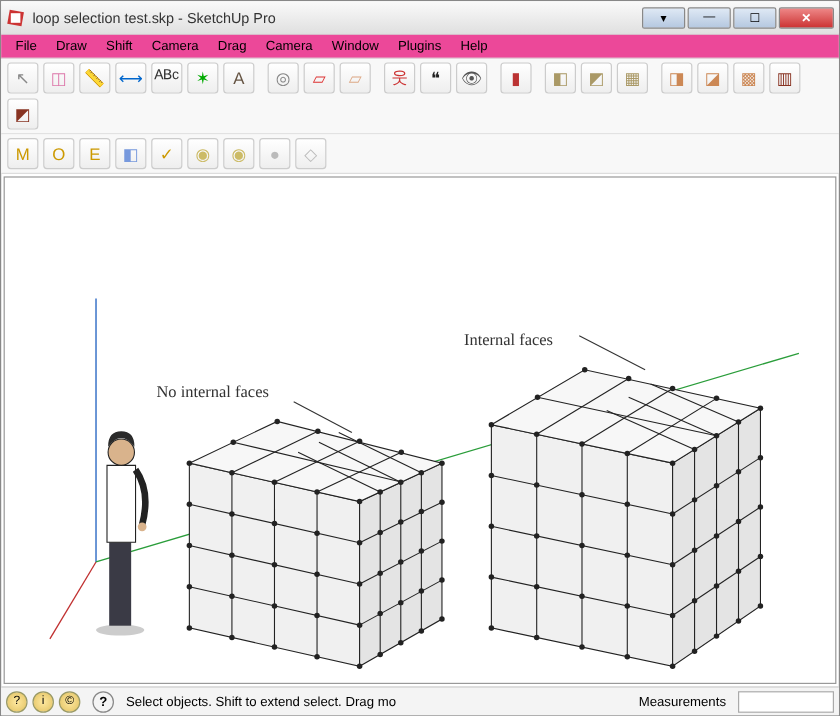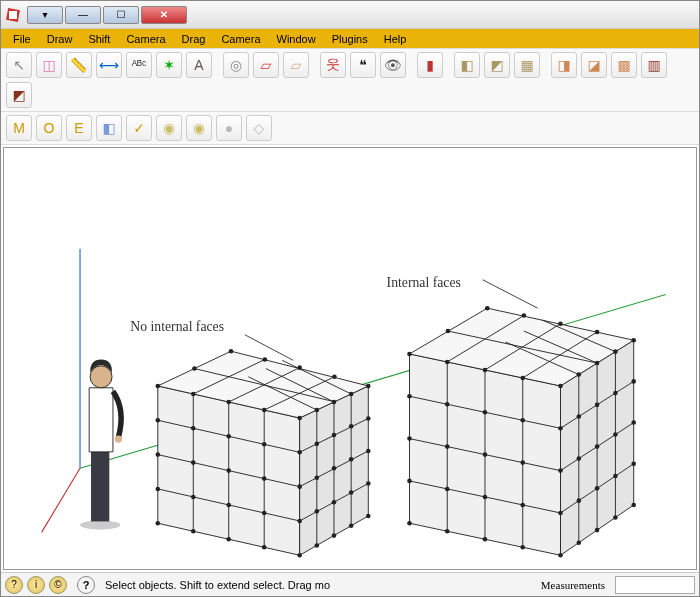--- a/index.html
+++ b/index.html
@@ -7,47 +7,48 @@
   .window { width: 700px; height: 597px; border: 1px solid #888; display: flex; flex-direction: column; background: #fff; position: relative; }
   .titlebar { height: 28px; background: linear-gradient(to bottom, #fafafa, #e0e0e0); border-bottom: 1px solid #ccc; display: flex; align-items: center; padding: 0 4px; }
   .titlebar .app-icon { width: 16px; height: 16px; margin-right: 6px; display: flex; align-items: center; justify-content: center; }
   .titlebar .title { flex: 1; font-size: 12px; color: #333; }
   .win-controls { display: flex; gap: 2px; }
   .win-btn { width: 36px; height: 18px; border: 1px solid #888; border-radius: 2px; display: flex; align-items: center; justify-content: center; font-size: 10px; cursor: pointer; }
   .win-btn.pin { background: linear-gradient(to bottom,#dfe9f5,#b5c8e0); }
   .win-btn.min { background: linear-gradient(to bottom,#dfe9f5,#b5c8e0); }
   .win-btn.max { background: linear-gradient(to bottom,#dfe9f5,#b5c8e0); }
   .win-btn.close { background: linear-gradient(to bottom,#e88,#c33); color:#fff; font-weight:bold; width:46px; }
-  .menubar { height: 20px; background: #eab308; border-bottom: 1px solid #ddd; display: flex; align-items: center; padding: 0 4px; }
+  .menubar { height: 20px; background: #ec4899; border-bottom: 1px solid #ddd; display: flex; align-items: center; padding: 0 4px; }
   .menu-item { padding: 2px 8px; cursor: pointer; }
   .toolbar { display: flex; align-items: center; padding: 2px 4px; gap: 2px; border-bottom: 1px solid #ddd; background: #f8f8f8; flex-wrap: wrap; }
   .tool-btn { width: 26px; height: 26px; border: 1px solid #ccc; border-radius: 3px; background: linear-gradient(to bottom,#fff,#eee); display:flex; align-items:center; justify-content:center; cursor:pointer; margin:1px; }
   .sep { width: 5px; }
   .viewport { flex: 1; position: relative; background: #fff; margin: 2px; border: 1px solid #999; overflow: hidden; }
   .viewport svg { width: 100%; height: 100%; display: block; }
   .statusbar { height: 24px; border-top: 1px solid #ccc; background: #f4f4f4; display: flex; align-items: center; padding: 0 4px; gap: 4px; }
   .status-icon { width: 18px; height: 18px; border-radius: 50%; border:1px solid #996; display:flex; align-items:center; justify-content:center; font-size:10px; cursor:pointer; background:radial-gradient(circle,#ffe9a0,#e0c060);}
   .status-help { width:18px; height:18px; border-radius:50%; border:1px solid #888; display:flex; align-items:center; justify-content:center; font-weight:bold; cursor:pointer; margin-left:6px;}
   .status-text { flex: 1; padding: 0 6px; white-space: nowrap; overflow: hidden; }
-  .measure-label { padding: 0 6px; font-family: Liberation Serif, serif; }
+  .measure-label { padding: 0 6px; }
   .measure-box { width: 80px; height: 18px; border: 1px solid #aaa; background: #fff; }
   .annot { font-family: "Comic Sans MS", cursive; font-size: 15px; fill: #333; }
 </style>
 </head>
 <body>
 
 <div class="window">
 
   <div class="titlebar">
     <span class="app-icon">
       <svg width="16" height="16">
           <rect x="2" y="2" width="12" height="12" fill="#c33" transform="rotate(10 8 8)"></rect>
           <rect x="4" y="4" width="8" height="8" fill="#fff"></rect>
         </svg>
     </span>
+    <span class="title">loop selection test.skp - SketchUp Pro</span>
     <div class="win-controls">
       <div class="win-btn pin">▾</div>
       <div class="win-btn min">—</div>
       <div class="win-btn max">☐</div>
       <div class="win-btn close">✕</div>
     </div>
   </div>
 
   <div class="menubar">
     <span class="menu-item">File</span>
@@ -59,21 +60,21 @@
     <span class="menu-item">Window</span>
     <span class="menu-item">Plugins</span>
     <span class="menu-item">Help</span>
   </div>
 
   <div class="toolbar" id="tb1">
       <div class="tool-btn" style="color: rgb(136, 136, 136); font-size: 14px;">↖</div>
       <div class="tool-btn" style="color: rgb(221, 119, 170); font-size: 14px;">◫</div>
       <div class="tool-btn" style="color: rgb(221, 153, 0); font-size: 14px;">📏</div>
       <div class="tool-btn" style="color: rgb(0, 102, 204); font-size: 14px;">⟷</div>
-      <div class="tool-btn" style="color: rgb(51, 51, 51); font-size: 12px;">ᴬᴮᶜ</div>
+      <div class="tool-btn" style="color: rgb(51, 51, 51); font-size: 17px;">ᴬᴮᶜ</div>
       <div class="tool-btn" style="color: rgb(0, 170, 0); font-size: 14px;">✶</div>
       <div class="tool-btn" style="color: rgb(102, 85, 68); font-size: 14px;">A</div>
       <div class="sep"></div>
       <div class="tool-btn" style="color: rgb(136, 136, 136); font-size: 14px;">◎</div>
       <div class="tool-btn" style="color: rgb(221, 51, 51); font-size: 14px;">▱</div>
       <div class="tool-btn" style="color: rgb(221, 170, 136); font-size: 14px;">▱</div>
       <div class="sep"></div>
       <div class="tool-btn" style="color: rgb(204, 51, 51); font-size: 14px;">웃</div>
       <div class="tool-btn" style="color: rgb(34, 34, 34); font-size: 14px;">❝</div>
       <div class="tool-btn" style="color: rgb(85, 85, 85); font-size: 14px;">👁</div>

